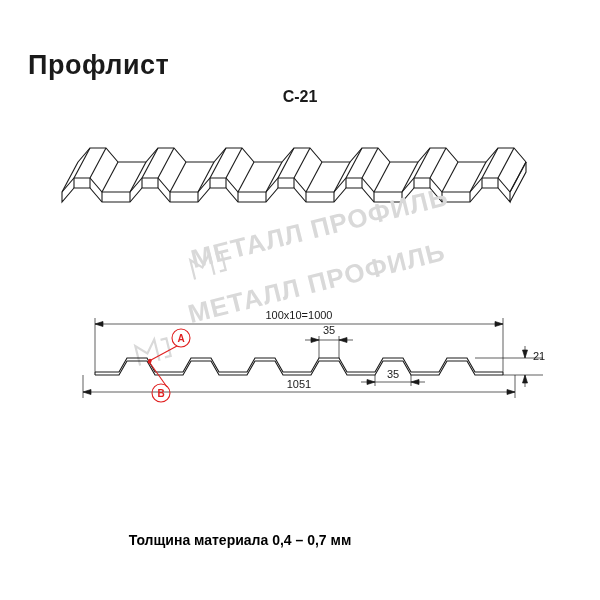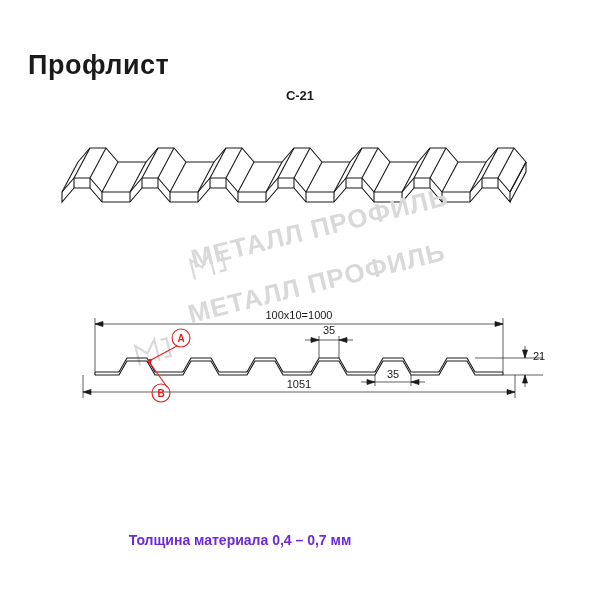--- a/index.html
+++ b/index.html
@@ -20,31 +20,31 @@
     font-size:27px;
     font-weight:bold;
     letter-spacing:0.5px;
     color:#1a1a1a;
     padding-left:28px;
   }
   .subtitle{
     position:absolute;
     top:88px;left:0;width:600px;
     text-align:center;
-    font-size:13px;
+    font-size:16px;
     font-weight:bold;
     color:#1a1a1a;
   }
   .footer{
     position:absolute;
     bottom:52px;left:0;width:480px;
     text-align:center;
     font-size:14px;
     font-weight:bold;
-    color:#6d28d9;
+    color:#000000;
   }
 
   .iso-wrap{
     position:absolute;
     top:130px;left:60px;
     width:480px;height:110px;
   }
   .sec-wrap{
     position:absolute;
     top:300px;left:73px;

